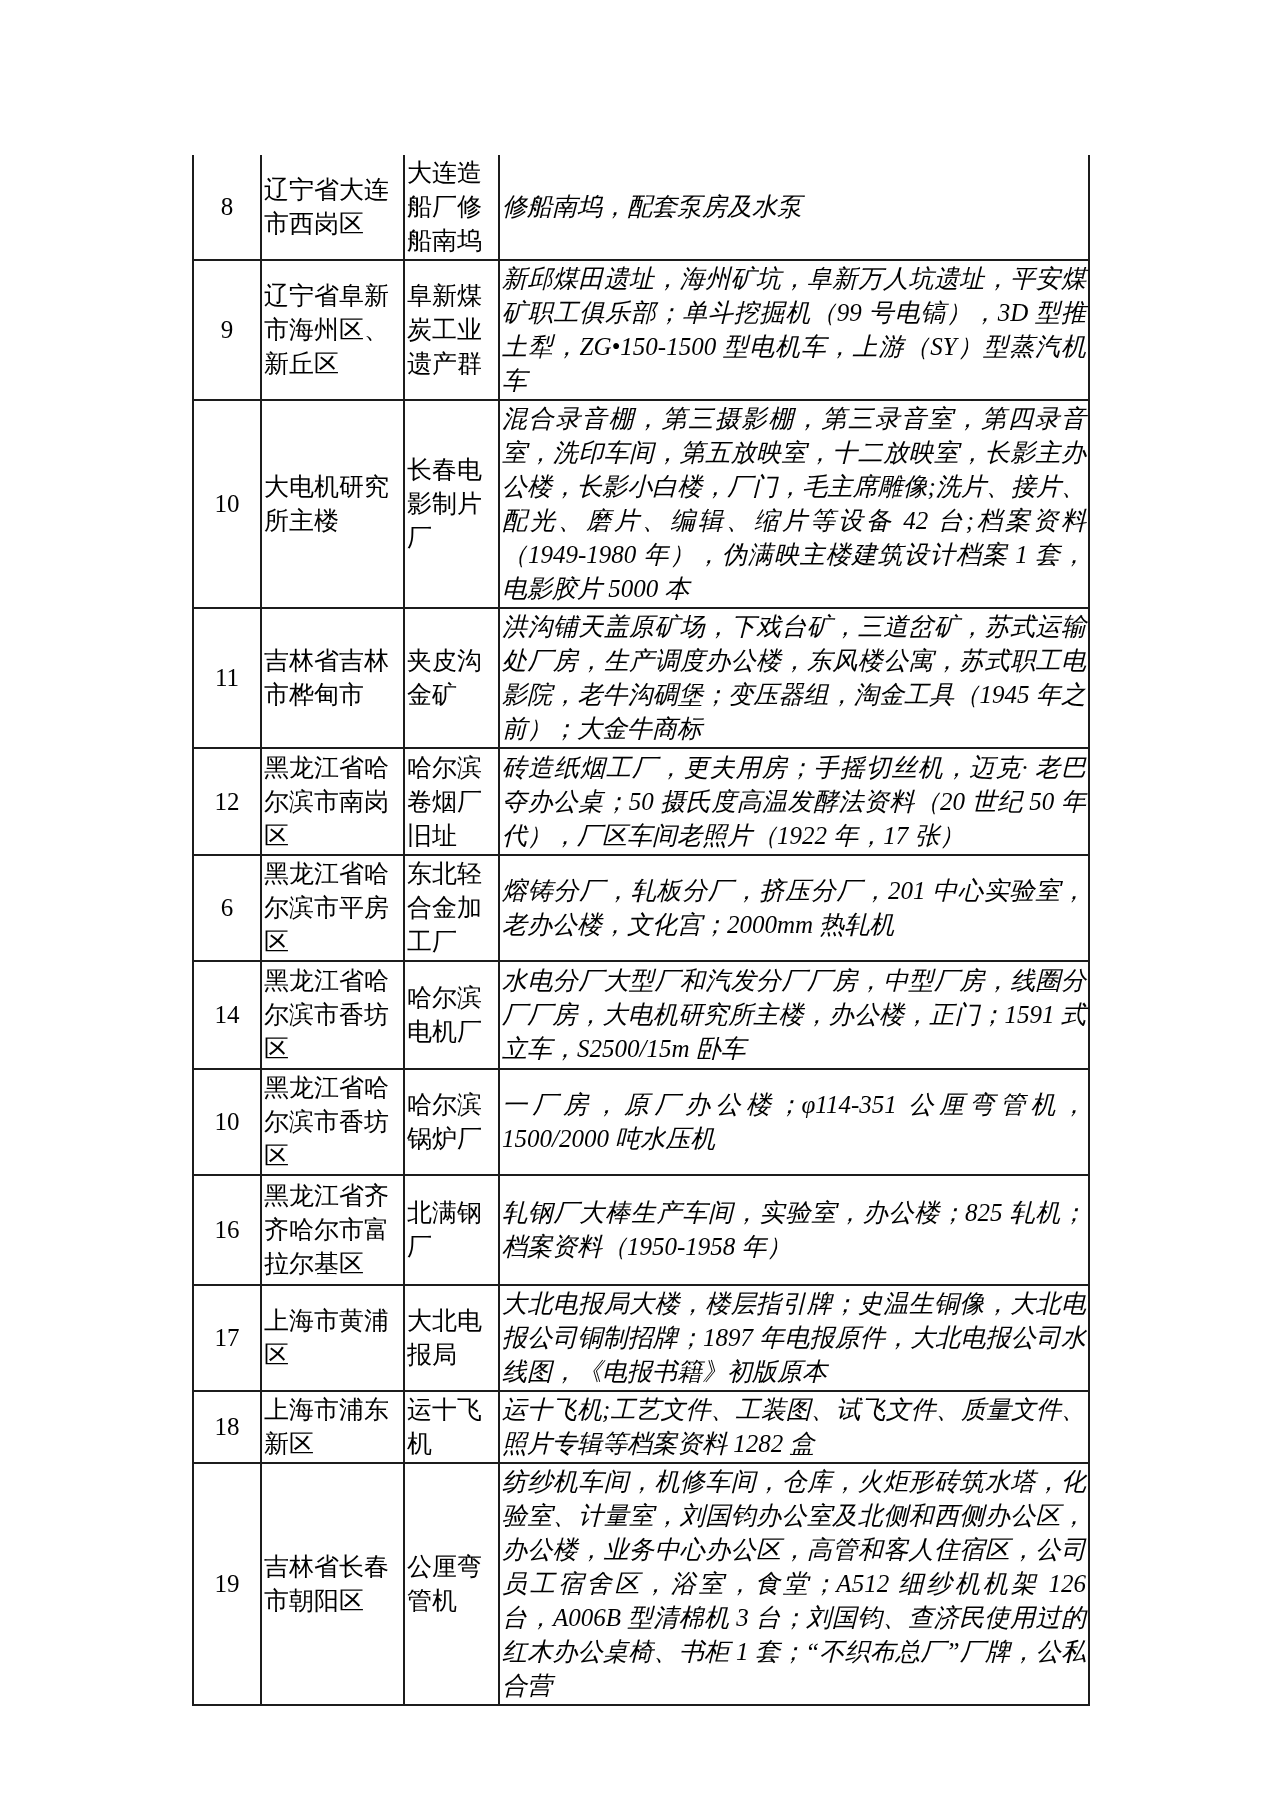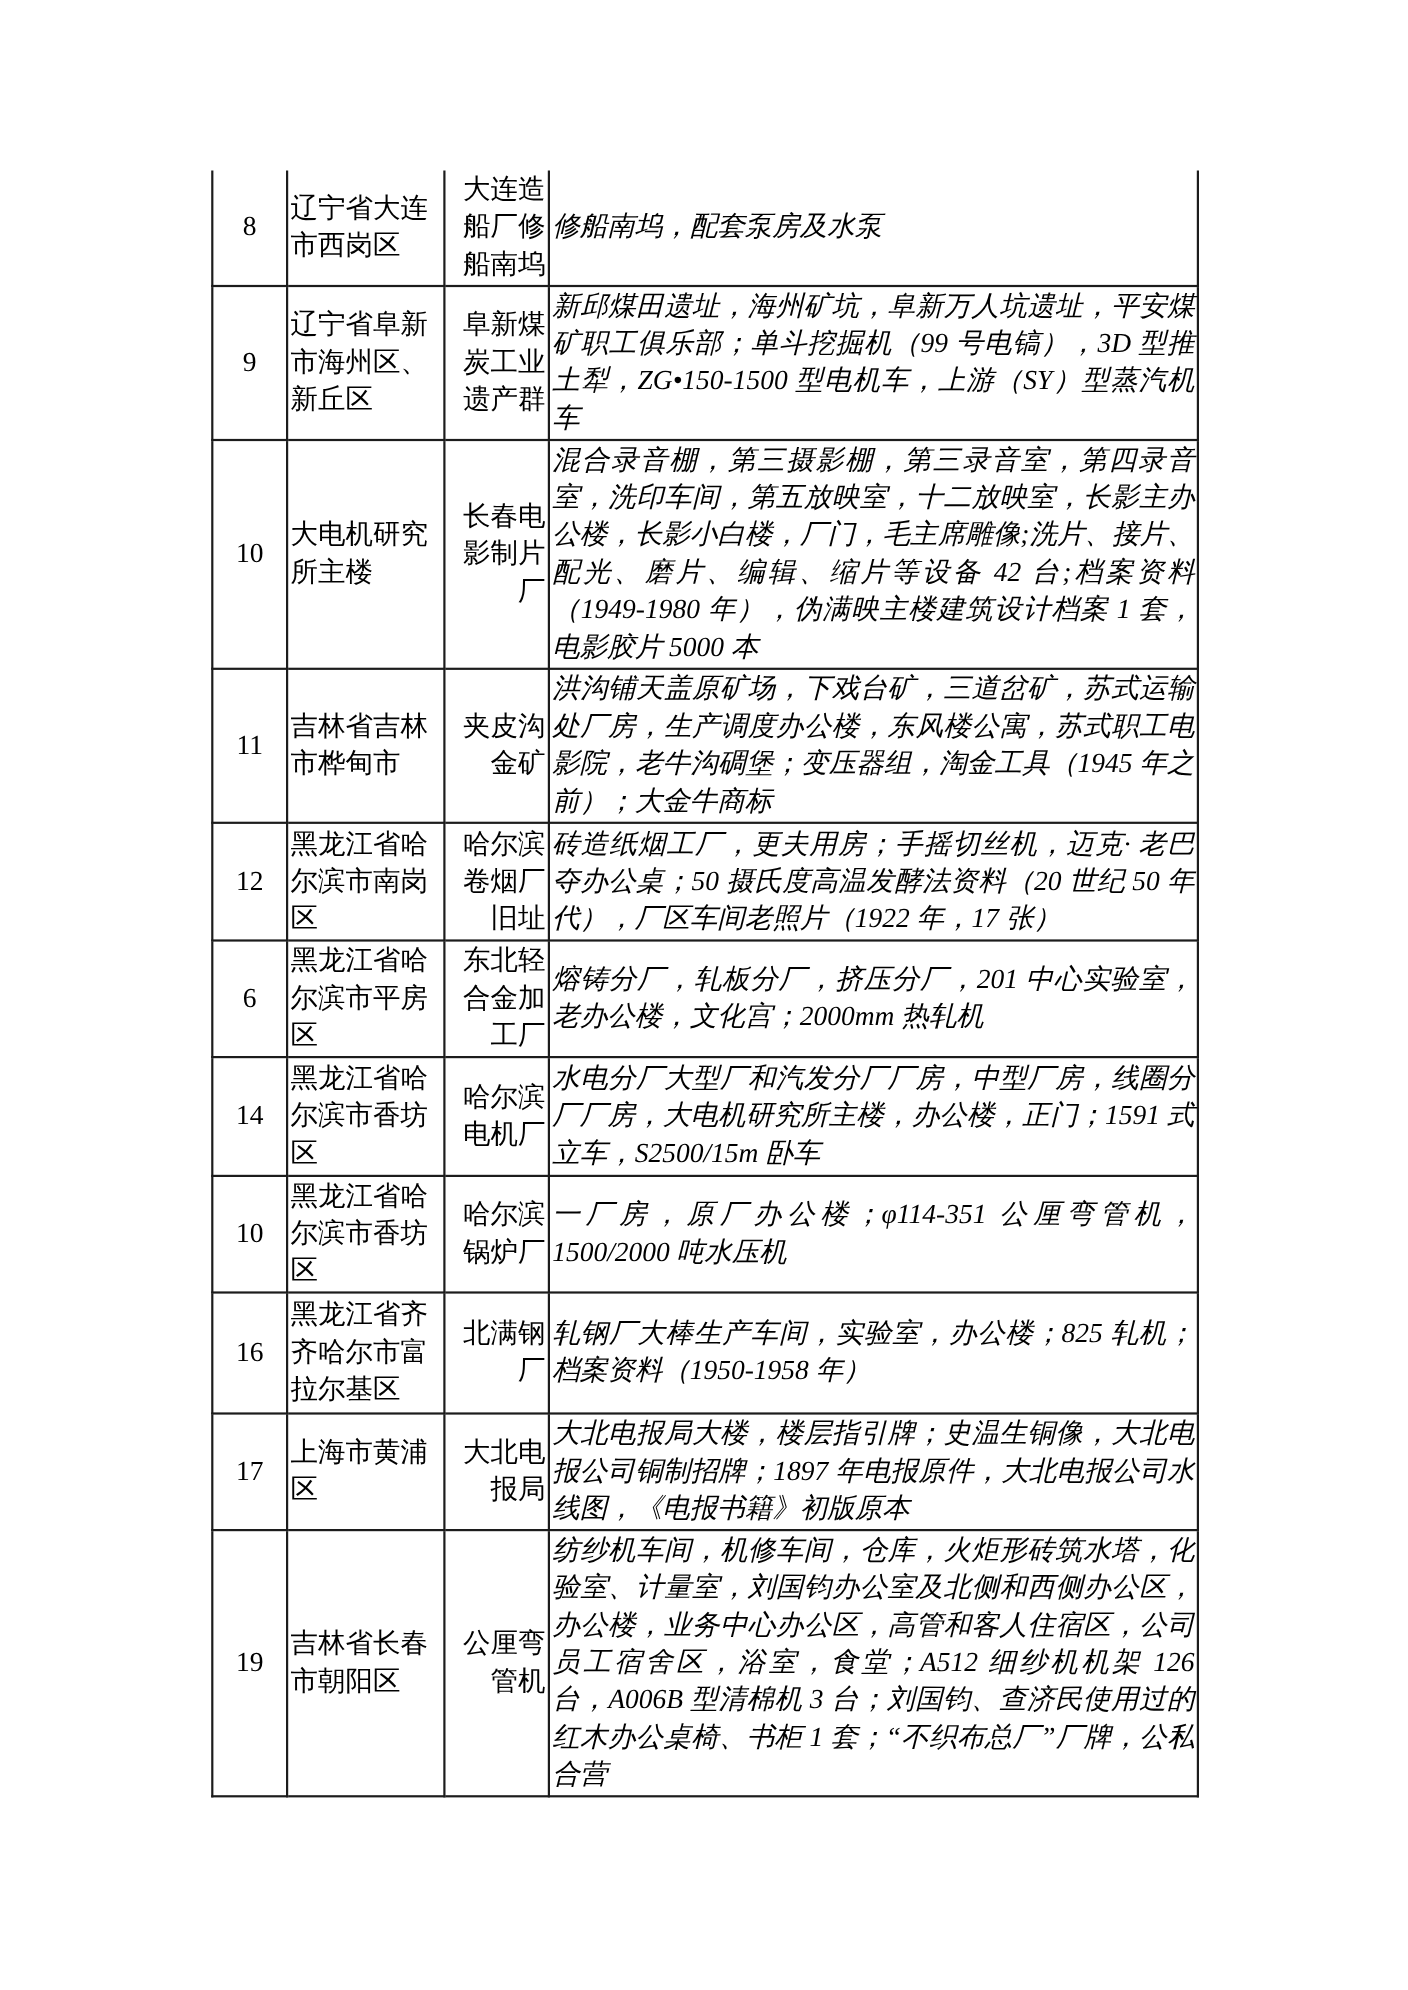--- a/index.html
+++ b/index.html
@@ -39,21 +39,21 @@
   td.col-no {
     text-align: center;
     padding: 1px 0;
   }
   td.col-location {
     text-align: left;
     padding-left: 7px;
     padding-right: 2px;
   }
   td.col-name {
-    text-align: right;
+    text-align: left;
     padding-left: 3px;
     padding-right: 1px;
   }
   td.col-items {
     text-align: justify;
     padding-left: 3px;
     padding-right: 2px;
     font-style: italic;
   }
 </style>
@@ -121,20 +121,26 @@
       <td class="col-location">黑龙江省齐齐哈尔市富拉尔基区</td>
       <td class="col-name">北满钢厂</td>
       <td class="col-items">轧钢厂大棒生产车间，实验室，办公楼；825 轧机；档案资料（1950-1958 年）</td>
     </tr>
     <tr style="height:101px">
       <td class="col-no">17</td>
       <td class="col-location">上海市黄浦区</td>
       <td class="col-name">大北电报局</td>
       <td class="col-items">大北电报局大楼，楼层指引牌；史温生铜像，大北电报公司铜制招牌；1897 年电报原件，大北电报公司水线图，《电报书籍》初版原本</td>
     </tr>
+    <tr style="height:70px">
+      <td class="col-no">18</td>
+      <td class="col-location">上海市浦东新区</td>
+      <td class="col-name">运十飞机</td>
+      <td class="col-items">运十飞机;工艺文件、工装图、试飞文件、质量文件、照片专辑等档案资料 1282 盒</td>
+    </tr>
     <tr style="height:202px">
       <td class="col-no">19</td>
       <td class="col-location">吉林省长春市朝阳区</td>
       <td class="col-name">公厘弯管机</td>
       <td class="col-items">纺纱机车间，机修车间，仓库，火炬形砖筑水塔，化验室、计量室，刘国钧办公室及北侧和西侧办公区，办公楼，业务中心办公区，高管和客人住宿区，公司员工宿舍区，浴室，食堂；A512 细纱机机架 126 台，A006B 型清棉机 3 台；刘国钧、查济民使用过的红木办公桌椅、书柜 1 套；“不织布总厂”厂牌，公私合营</td>
     </tr>
   </tbody>
 </table>
 
 </body></html>

